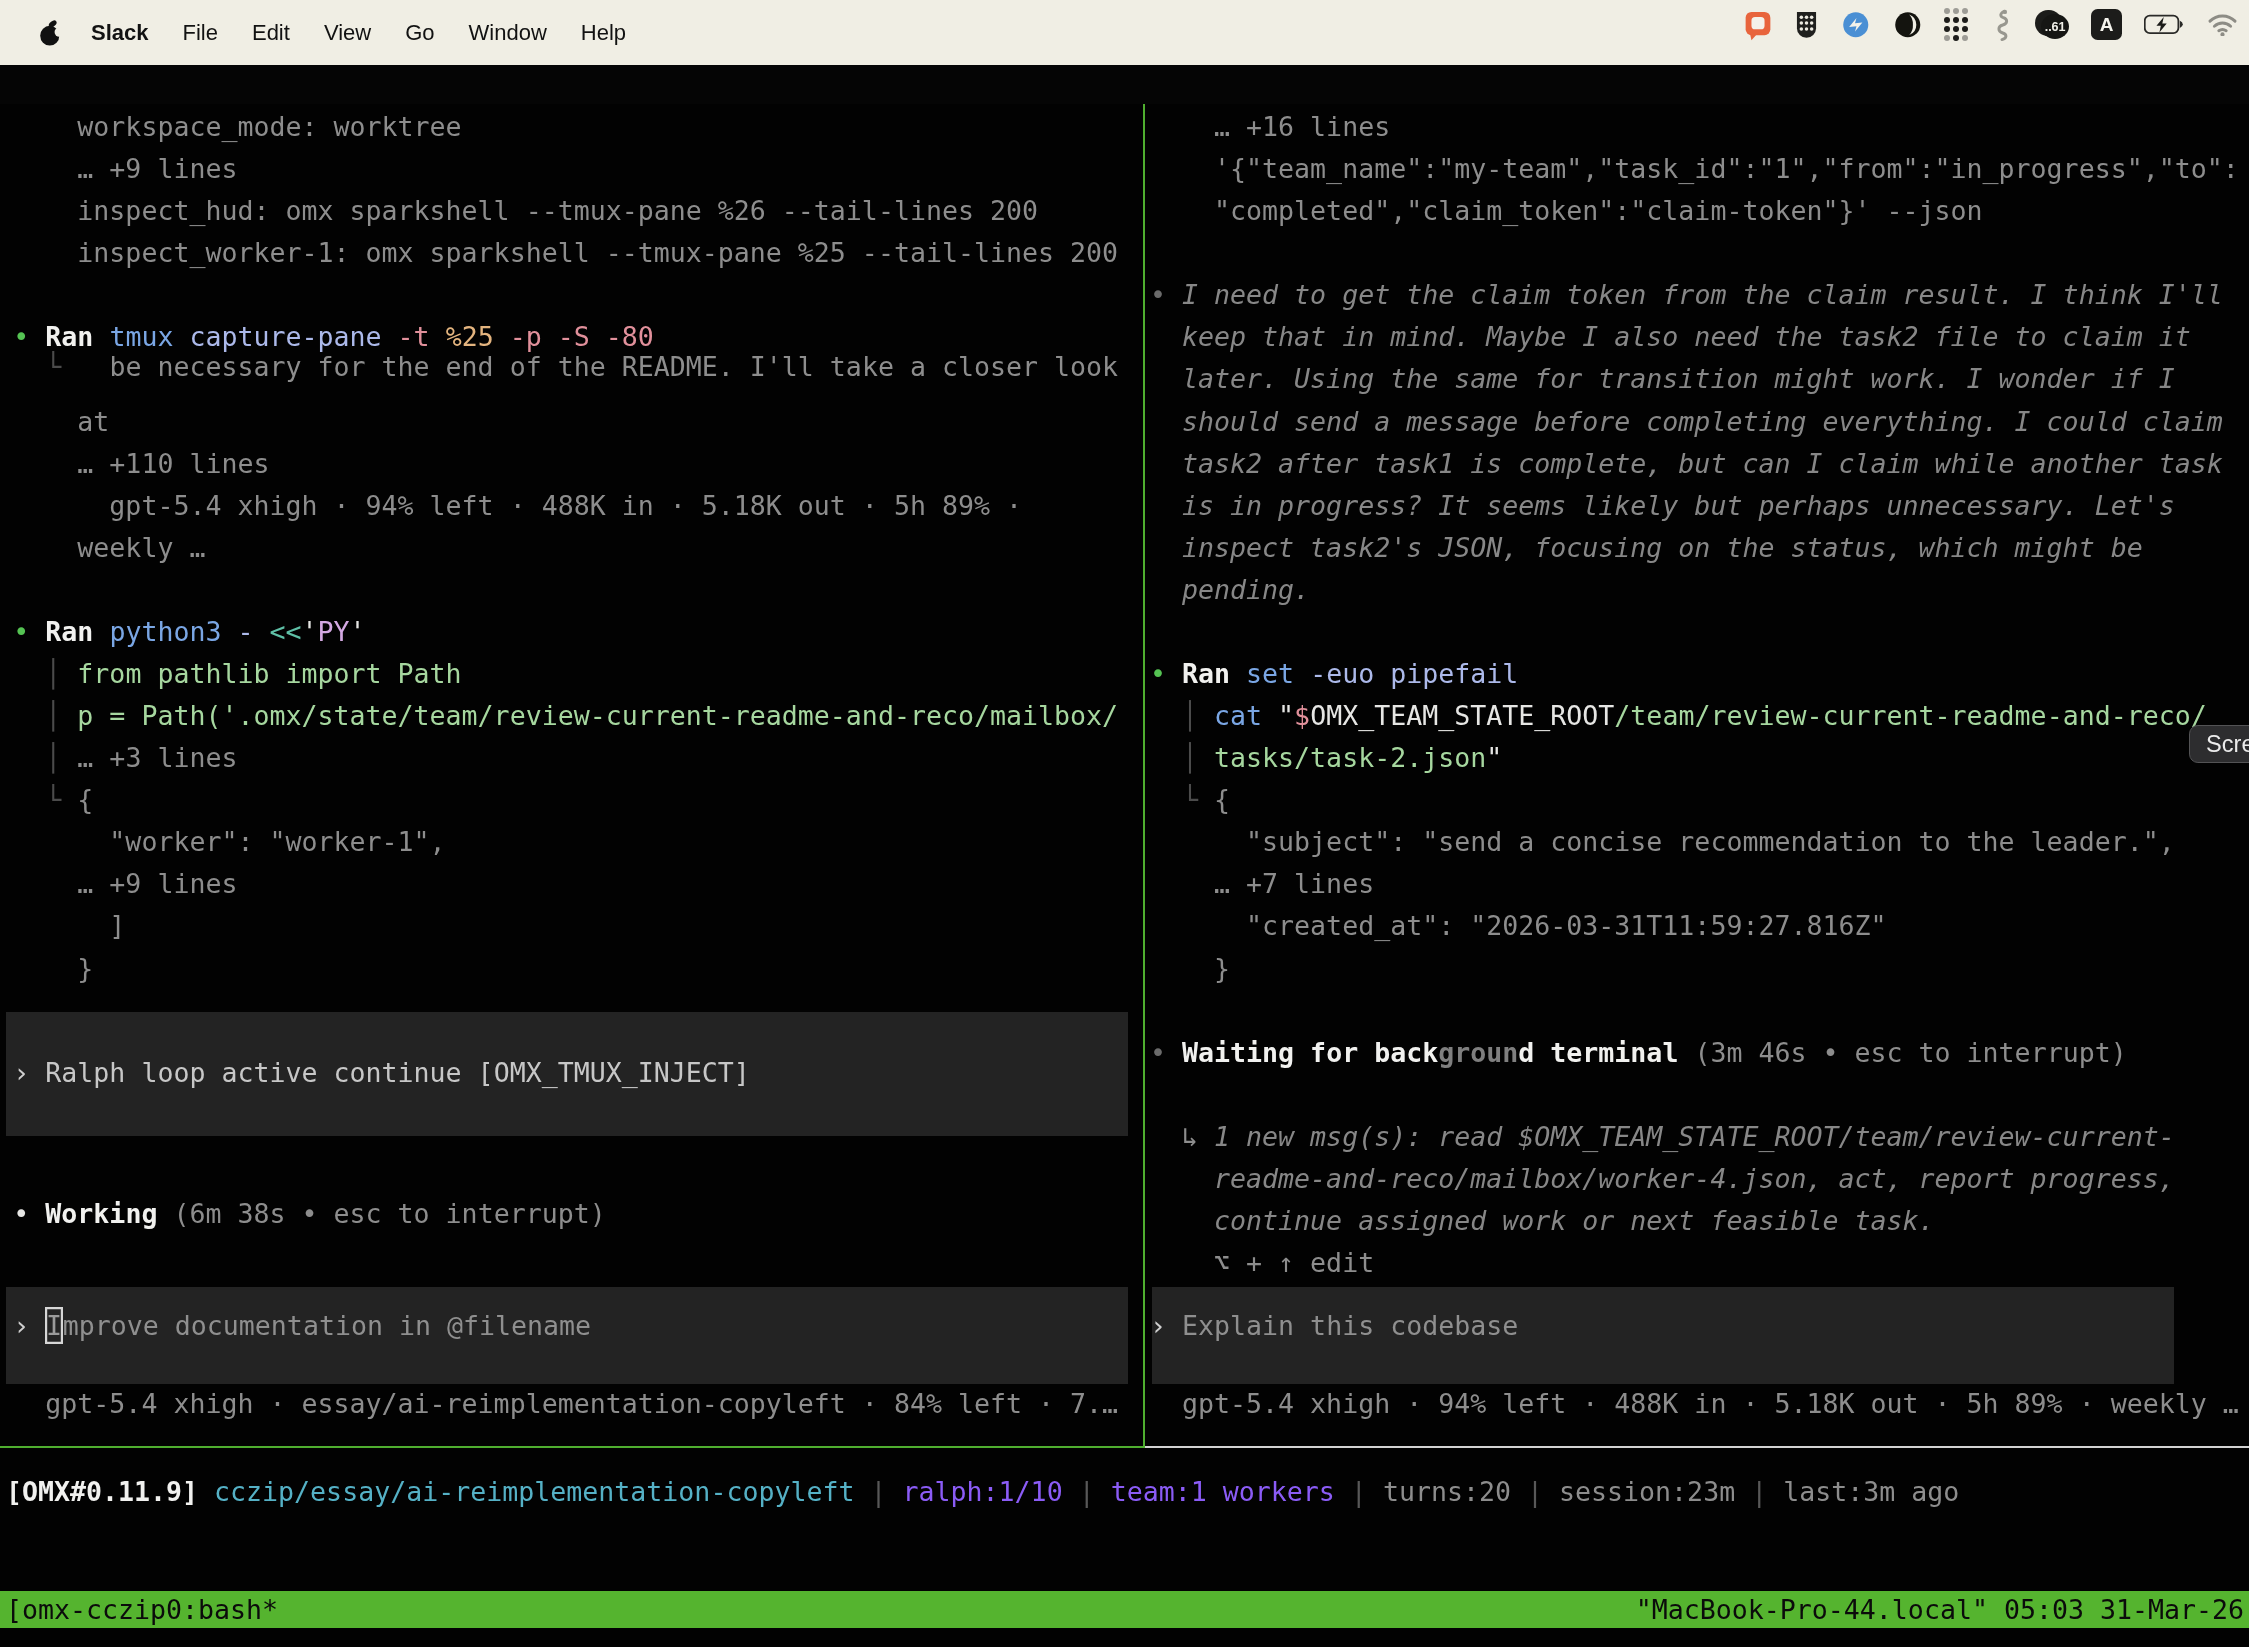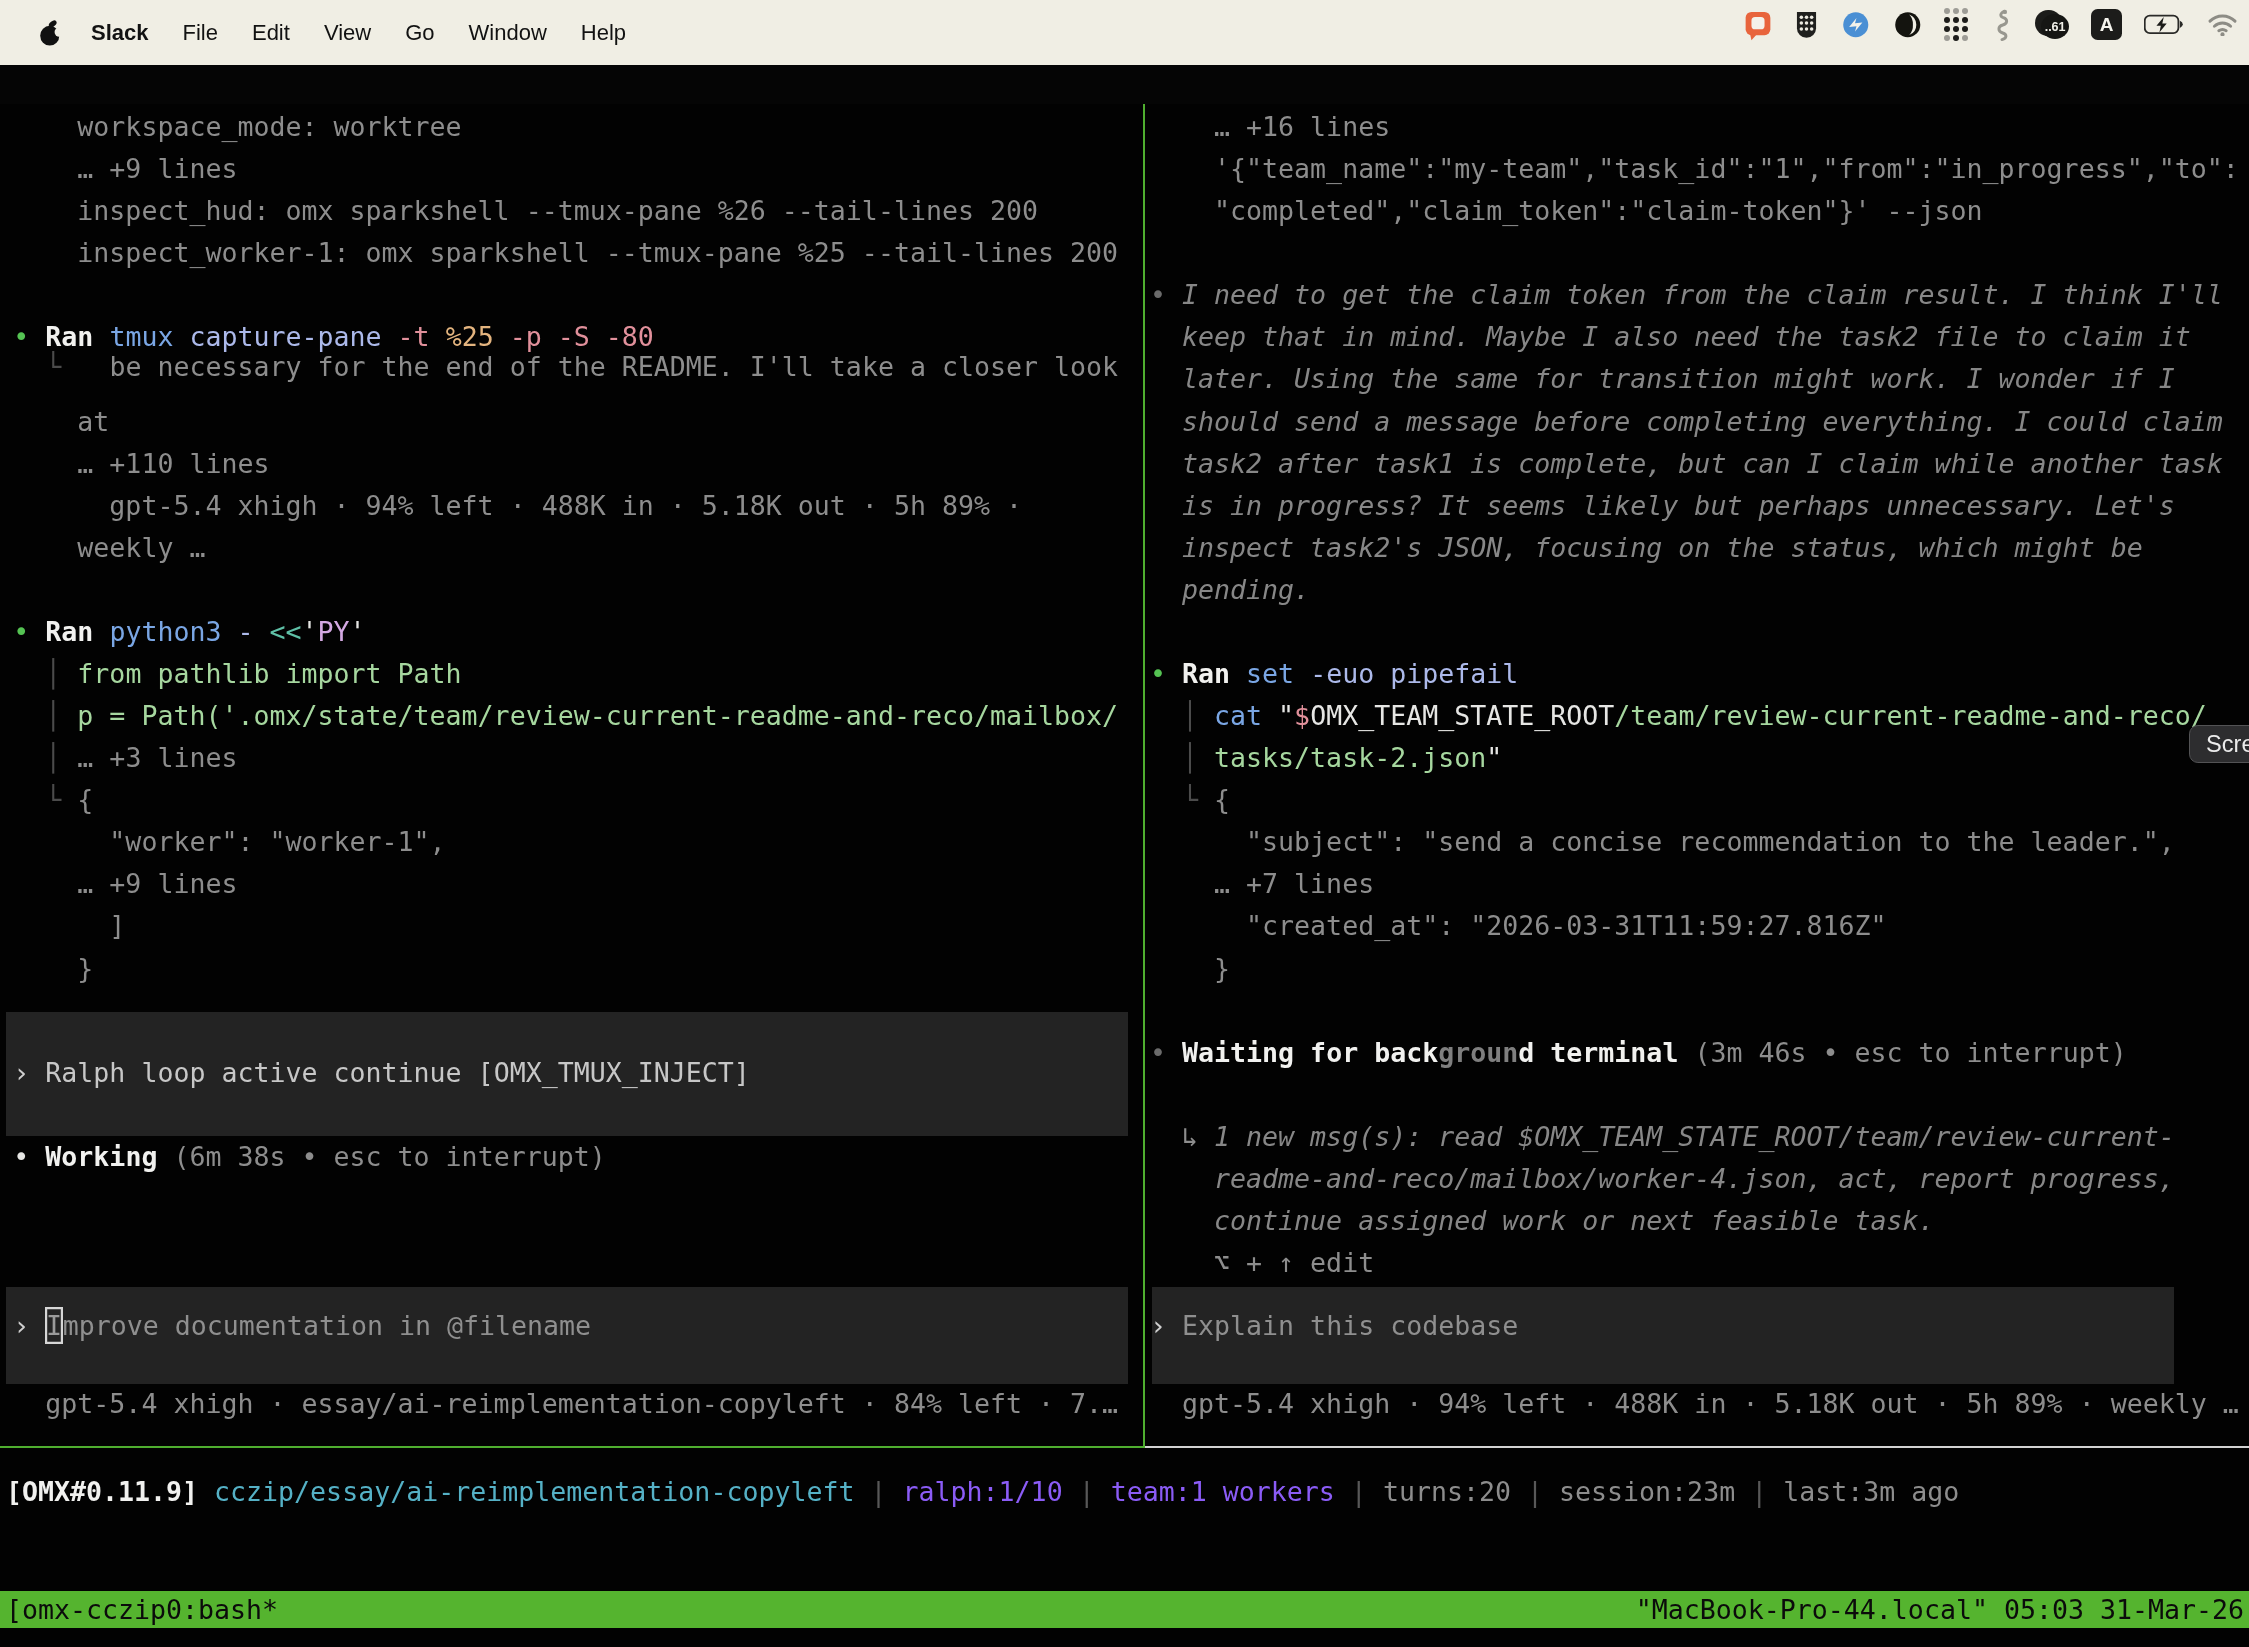--- a/index.html
+++ b/index.html
@@ -221,21 +221,21 @@
         <div class="tline" style="top: 505px;"><span class="s-gbullet">• </span><span class="s-wbold">Ran </span><span class="s-blue">python3 </span><span class="s-lav">- </span><span class="s-teal">&lt;&lt;</span><span class="s-white">'</span><span class="s-purple">PY</span><span class="s-white">'</span></div>
         <div class="tline" style="top: 547px;"><span class="s-dim">  │ </span><span class="s-green">from pathlib import Path</span></div>
         <div class="tline" style="top: 589px;"><span class="s-dim">  │ </span><span class="s-green">p = Path('.omx/state/team/review-current-readme-and-reco/mailbox/</span></div>
         <div class="tline" style="top: 631px;"><span class="s-dim">  │ </span><span class="s-gray">… +3 lines</span></div>
         <div class="tline" style="top: 673px;"><span class="s-dim">  └ </span><span class="s-gray">{</span></div>
         <div class="tline" style="top: 715px;"><span class="s-gray">      "worker": "worker-1",</span></div>
         <div class="tline" style="top: 757px;"><span class="s-gray">    … +9 lines</span></div>
         <div class="tline" style="top: 799px;"><span class="s-gray">      ]</span></div>
         <div class="tline" style="top: 842px;"><span class="s-gray">    }</span></div>
         <div class="tline" style="top: 946px;"><span class="s-prompt">› </span><span class="s-band">Ralph loop active continue [OMX_TMUX_INJECT]</span></div>
-        <div class="tline" style="top: 1030px;"><span class="s-wbullet">• </span><span class="s-wbold">Working </span><span class="s-gray">(6m 38s • esc to interrupt)</span></div>
+        <div class="tline" style="top: 1087px;"><span class="s-wbullet">• </span><span class="s-wbold">Working </span><span class="s-gray">(6m 38s • esc to interrupt)</span></div>
         <div class="tline" style="top: 1199px;"><span class="s-prompt">› </span><span class="s-cursor">I</span><span class="s-ph">mprove documentation in @filename</span></div>
         <div class="tline" style="top: 1277px;"><span class="s-gray">  gpt-5.4 xhigh · essay/ai-reimplementation-copyleft · 84% left · 7.…</span></div>
       </div>
     <div class="lines lg-right">
         <div class="tline" style="top: 0px;"><span class="s-gray">    … +16 lines</span></div>
         <div class="tline" style="top: 42px;"><span class="s-gray">    '{"team_name":"my-team","task_id":"1","from":"in_progress","to":</span></div>
         <div class="tline" style="top: 84px;"><span class="s-gray">    "completed","claim_token":"claim-token"}' --json</span></div>
         <div class="tline" style="top: 168px;"><span class="s-dimbullet">• </span><span class="s-think">I need to get the claim token from the claim result. I think I'll</span></div>
         <div class="tline" style="top: 210px;"><span class="s-think">  keep that in mind. Maybe I also need the task2 file to claim it</span></div>
         <div class="tline" style="top: 252px;"><span class="s-think">  later. Using the same for transition might work. I wonder if I</span></div>

